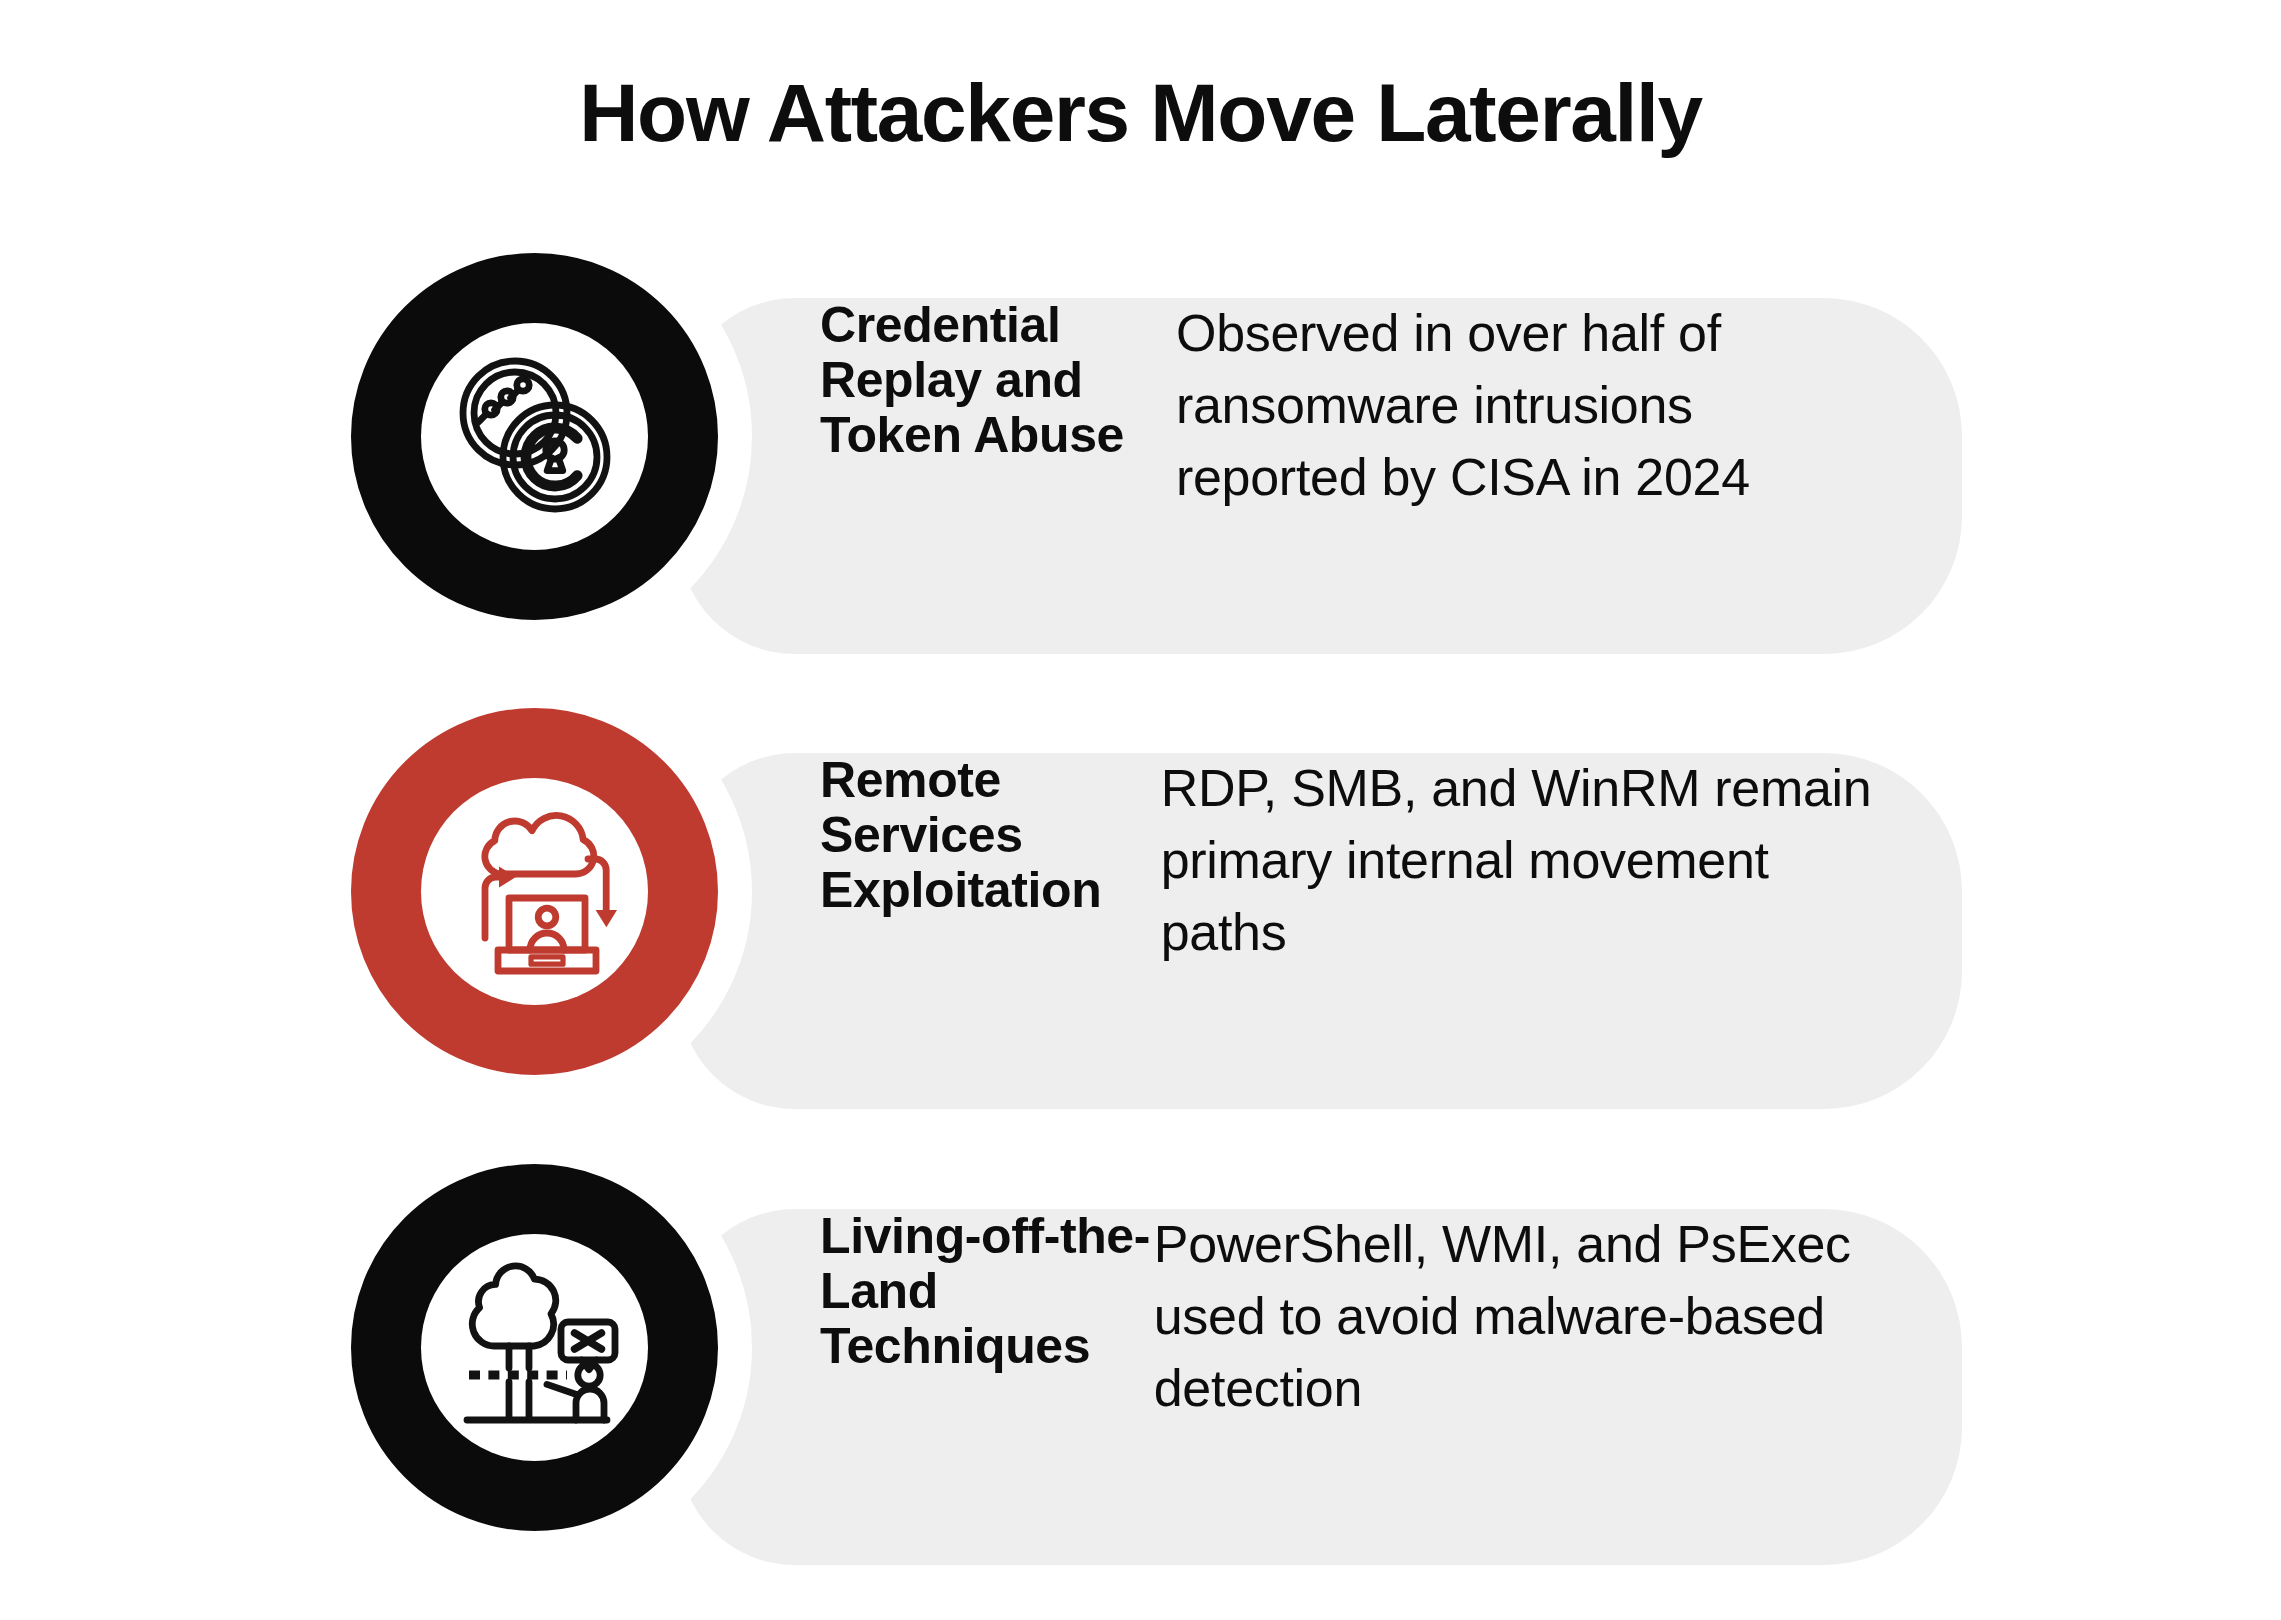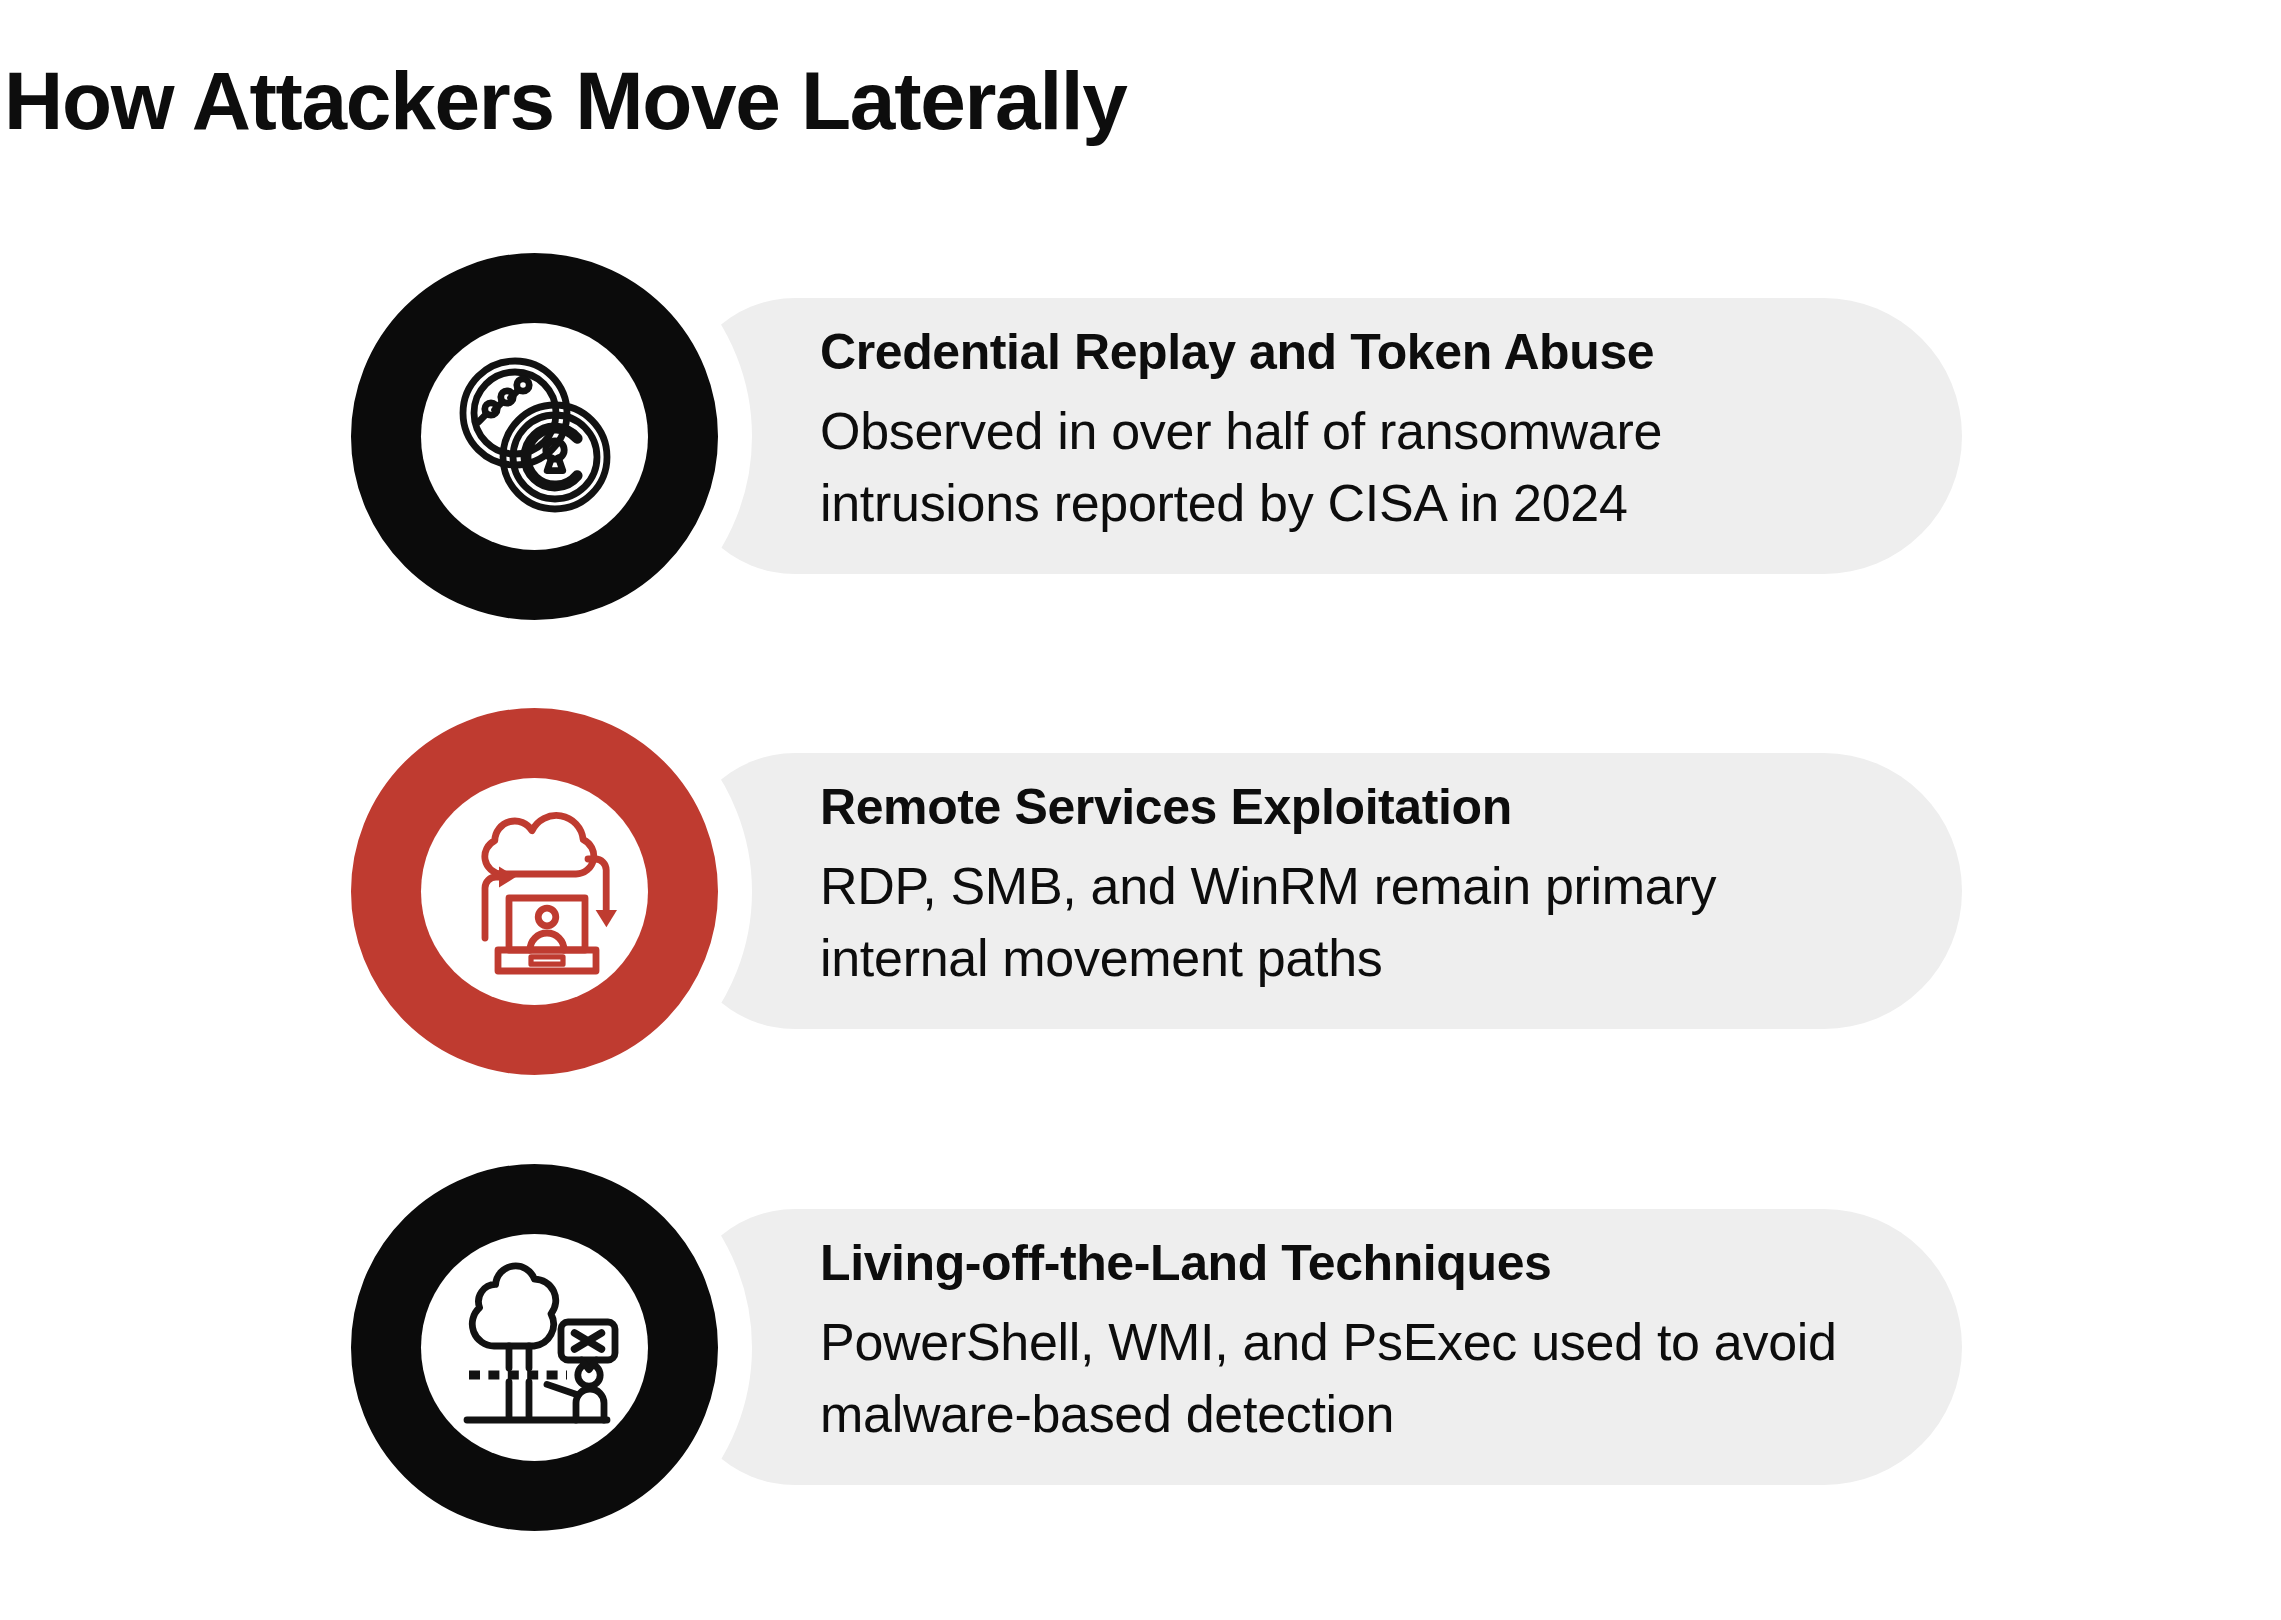--- a/index.html
+++ b/index.html
@@ -5,35 +5,36 @@
   html,body{margin:0;padding:0;background:#ffffff;}
   .page{
     position:relative;
     width:2281px;height:1621px;
     background:#ffffff;
     font-family:"Liberation Sans", sans-serif;
     overflow:hidden;
   }
   .title{
     position:absolute;left:0;right:0;top:52px;
+    text-align:center;
     font-size:82px;font-weight:700;letter-spacing:-1.3px;
-    color:#0d0d0d;line-height:1.1;margin:4px;
+    color:#0d0d0d;line-height:1.1;margin:16px;
   }
   .row{position:absolute;left:0;width:2281px;height:435px;}
   .row.r1{top:219px;}
   .row.r2{top:674px;}
   .row.r3{top:1130px;}
   .card{
     position:absolute;
     left:679px;top:79px;
-    width:1283px;height:276px;
+    width:1283px;height:356px;
     background:#eeeeee;
     border-radius:116px 138px 138px 116px;
     box-sizing:border-box;
-    display:flex;flex-direction:column;justify-content:center;
+    display:flex;flex-direction:row;justify-content:center;
     padding:0 76px 8px 141px;
   }
   .card h2{
     margin:0 0 16px 0;
     font-size:50px;font-weight:700;letter-spacing:-0.4px;
     color:#0d0d0d;line-height:1.1;
   }
   .card p{
     margin:0;
     font-size:52px;font-weight:400;letter-spacing:-0.3px;

